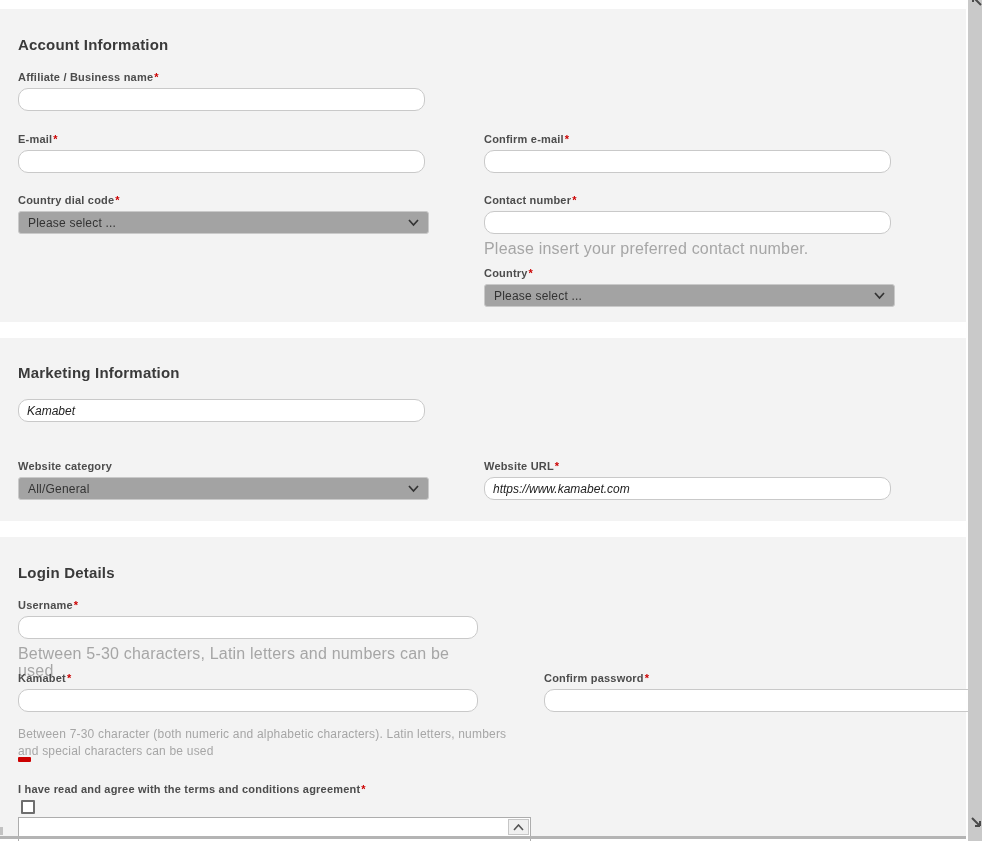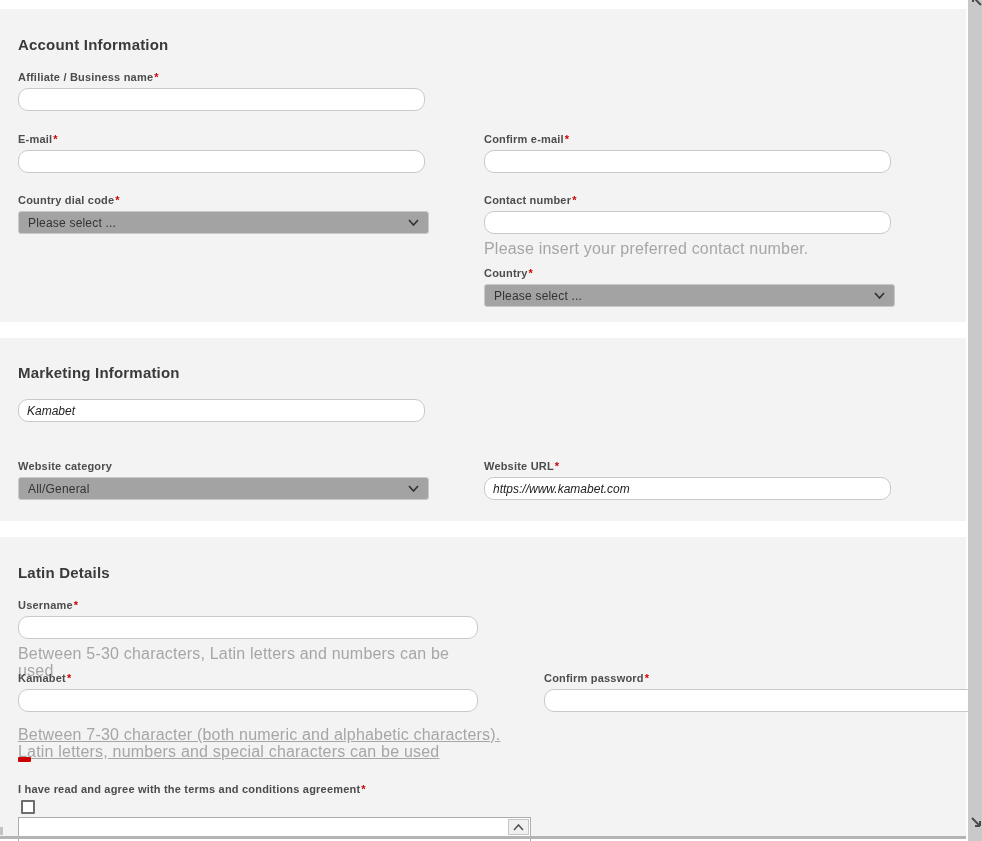--- a/index.html
+++ b/index.html
@@ -56,21 +56,21 @@
   .sel .chev {
     position: absolute; right: 9px; top: 7px;
     width: 11px; height: 8px;
   }
 
   .help {
     font-size: 16px; color: #a6a6a6; line-height: 17px;
     margin-top: 6px;
   }
   .help-block {
-    position: absolute; font-size: 16px; color: #a6a6a6; line-height: 17px; text-decoration: underline;
+    position: absolute; font-size: 12px; color: #a6a6a6; line-height: 17px;
   }
 
   .red-dash {
     position: absolute; left: 18px; top: 220px;
     width: 13px; height: 5px; background: #cc0000; border-radius: 1px;
   }
 
   .terms-label { position: absolute; left: 18px; top: 246px; }
 
   .terms-checkbox {
@@ -177,21 +177,21 @@
     </div>
   </div>
 
   <div class="group" style="left:484px; top:122px; width:407px">
     <span class="lbl"><span>Website URL</span><span class="req">*</span></span>
     <input class="txt" type="text" value="https://www.kamabet.com" style="">
   </div>
 </div>
 
 <div class="panel panel-login">
-  <h2 class="section-title" style="top:27px">Latin Details</h2>
+  <h2 class="section-title" style="top:27px">Login Details</h2>
 
   <div class="group" style="left:18px; top:62px; width:460px">
     <span class="lbl"><span>Username</span><span class="req">*</span></span>
     <input class="txt" type="text" value="" style="">
     <div class="help">Between 5-30 characters, Latin letters and numbers can be used</div>
   </div>
 
   <div class="group" style="left:18px; top:135px; width:460px">
     <span class="lbl"><span>Kamabet</span><span class="req">*</span></span>
     <input class="txt" type="password" value="" style="">

